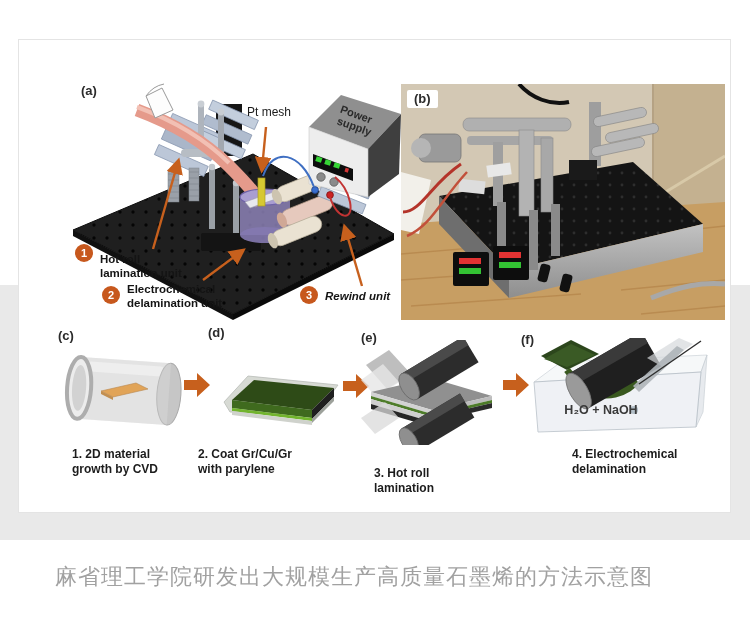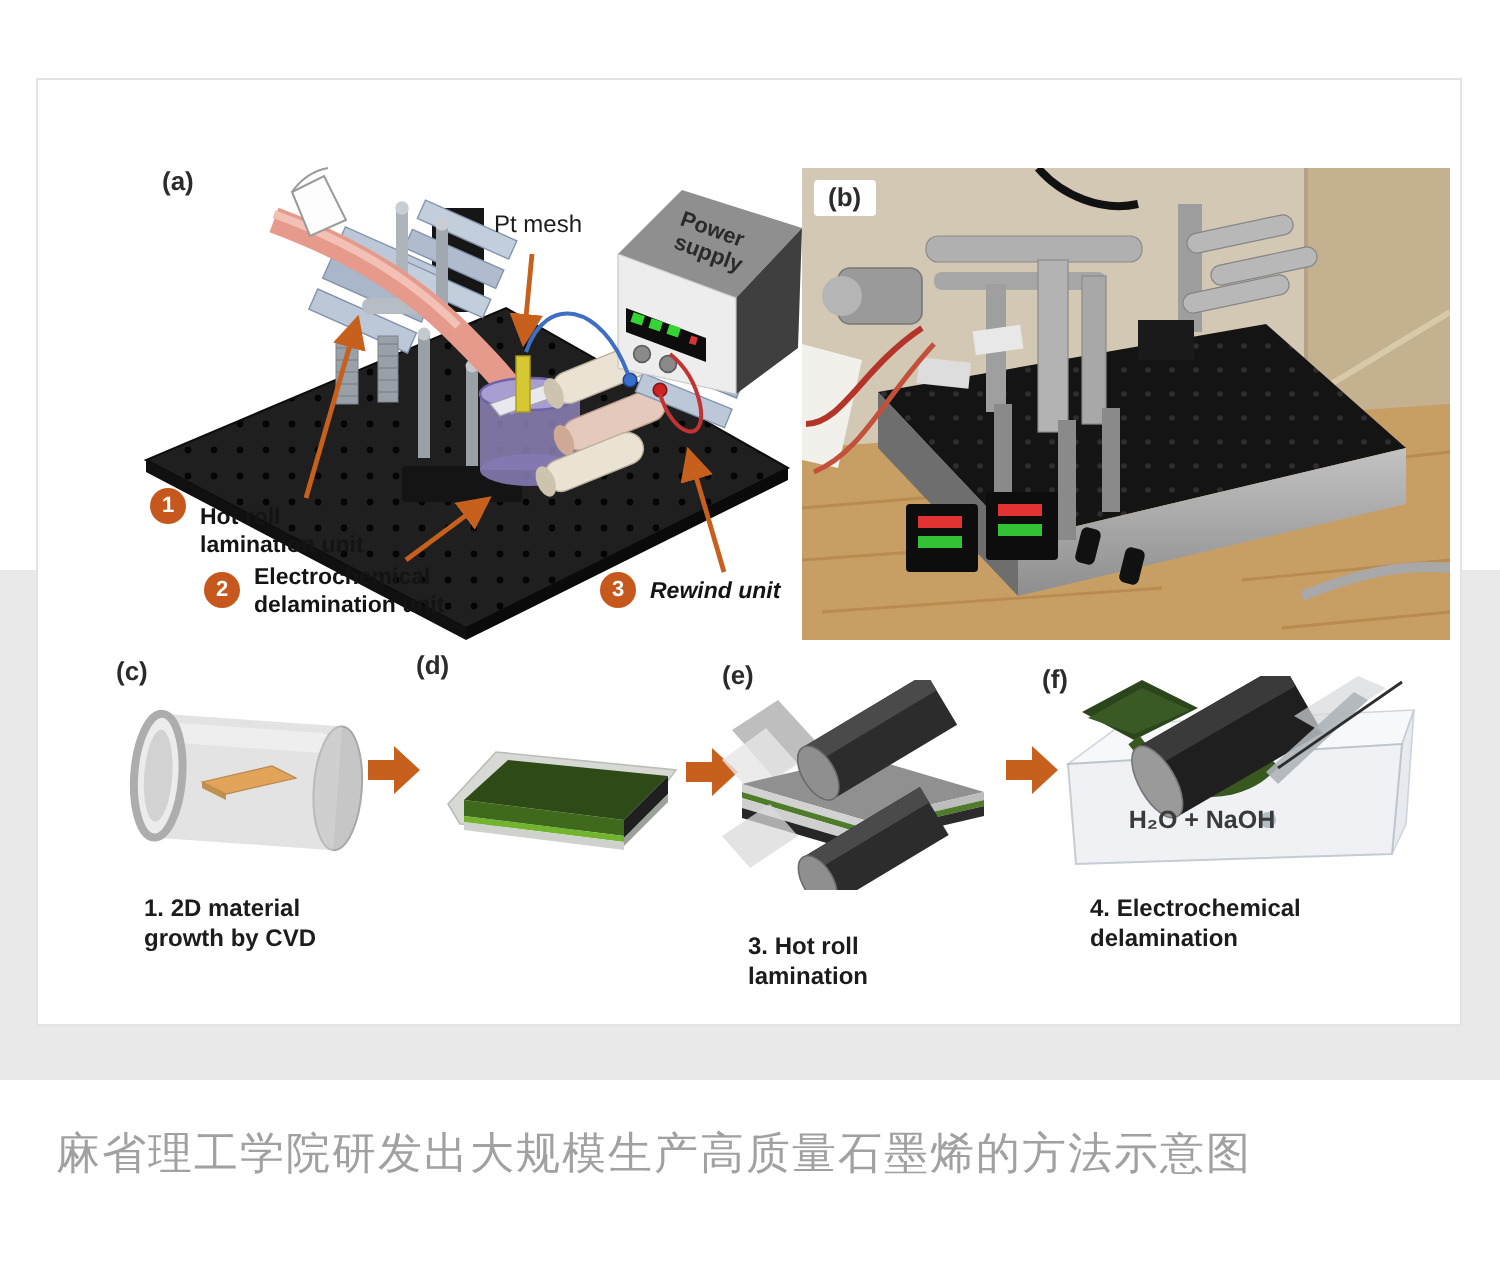--- a/index.html
+++ b/index.html
@@ -20,21 +20,21 @@
     width:18px;height:18px;border-radius:50%;background:#c7581d;color:#fff;
     font-size:11px;font-weight:bold;display:flex;align-items:center;justify-content:center;
   }
   .marker-label{font-size:11.5px;font-weight:bold;color:#141414;line-height:14px;}
   .step-caption{width:150px;text-align:left;font-size:12px;font-weight:600;color:#1c1c1c;line-height:15px;}
   .b-chip{
     background:#ffffff;padding:1px 7px 2px 7px;font-size:13px;font-weight:bold;color:#2b2b2b;border-radius:2px;
   }
   .page-caption{
     position:absolute;left:0;top:562px;width:654px;text-align:center;
-    font-size:22px;color:#a1a1a1;letter-spacing:1px;font-weight:400;
+    font-size:22px;color:#a1a1a1;letter-spacing:1px;font-weight:400;padding-left:27px;
   }
 </style>
 </head>
 <body>
 
 <div class="gray-band"></div>
 
 <div class="figure-card">
 
   <div class="abs" style="left:30px;top:10px;width:352px;height:280px;">
@@ -280,20 +280,24 @@
     <g>
       <polygon points="8,42 32,16 122,25 99,56 14,52" fill="#d7dad4" stroke="#b9bdb7" stroke-width="0.8"></polygon>
       <polygon points="16,40 38,20 118,28 96,50" fill="#2e4b17"></polygon>
       <polygon points="16,40 96,50 96,58 16,48" fill="#3f6a1e"></polygon>
       <polygon points="16,48 96,58 96,61 16,51" fill="#72b42e"></polygon>
       <polygon points="16,51 96,61 96,65 16,55" fill="#cfd2cc"></polygon>
       <polygon points="96,50 118,28 118,37 96,59" fill="#1f1f1f"></polygon>
       <polygon points="96,59 118,37 118,41 96,63" fill="#9da19b"></polygon>
     </g>
   </svg>
+  <div class="abs step-caption" style="left:179px;top:407px;">
+    <div>2. Coat Gr/Cu/Gr</div>
+    <div>with parylene</div>
+  </div>
 
   <svg class="abs" style="left:324px;top:331px;" width="27" height="30" viewBox="0 0 27 30">
     <polygon points="0,10 13,10 13,3 26,15 13,27 13,20 0,20" fill="#c7601d"></polygon>
   </svg>
 
   <div class="abs panel-label" style="left:342px;top:290px;">(e)</div>
   <svg class="abs" style="left:340px;top:300px;" width="140" height="105" viewBox="0 0 140 105">
     <polygon points="7,25 30,10 52,34 28,49" fill="#b5b5b5" opacity="0.88"></polygon>
     <polygon points="2,40 24,24 40,42 18,58" fill="#e6e6e6" opacity="0.8"></polygon>
     <g>
@@ -341,20 +345,20 @@
       <rect x="-42" y="-20" width="84" height="40" fill="#1f1f1f"></rect>
       <rect x="-42" y="-20" width="84" height="13" fill="#3a3a3a"></rect>
       <ellipse cx="-42" cy="0" rx="9" ry="20" fill="#9a9a9a" stroke="#767676" stroke-width="0.8"></ellipse>
     </g>
     <polygon points="120,20 152,0 166,6 134,28" fill="#d6d9db" opacity="0.7"></polygon>
     <polygon points="106,48 150,8 157,12 112,54" fill="#aeb4b8" opacity="0.9"></polygon>
     <line x1="112" y1="46" x2="174" y2="3" stroke="#2e2e2e" stroke-width="1.4"></line>
     <circle cx="107" cy="72" r="4" fill="#b3bfc8"></circle>
     <text x="74" y="76" text-anchor="middle" font-size="12.5" font-weight="bold" fill="#3a3a3a">H₂O + NaOH</text>
   </svg>
-  <div class="abs step-caption" style="left:526px;top:407px;">
+  <div class="abs step-caption" style="left:553px;top:407px;">
     <div>4. Electrochemical</div>
     <div>delamination</div>
   </div>
 
 </div>
 
 <div class="page-caption">麻省理工学院研发出大规模生产高质量石墨烯的方法示意图</div>
 
 </body></html>

